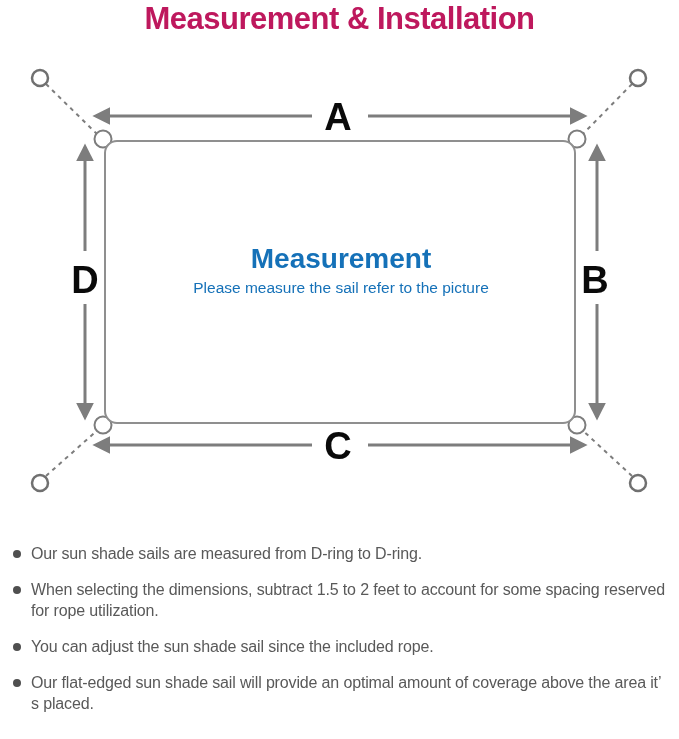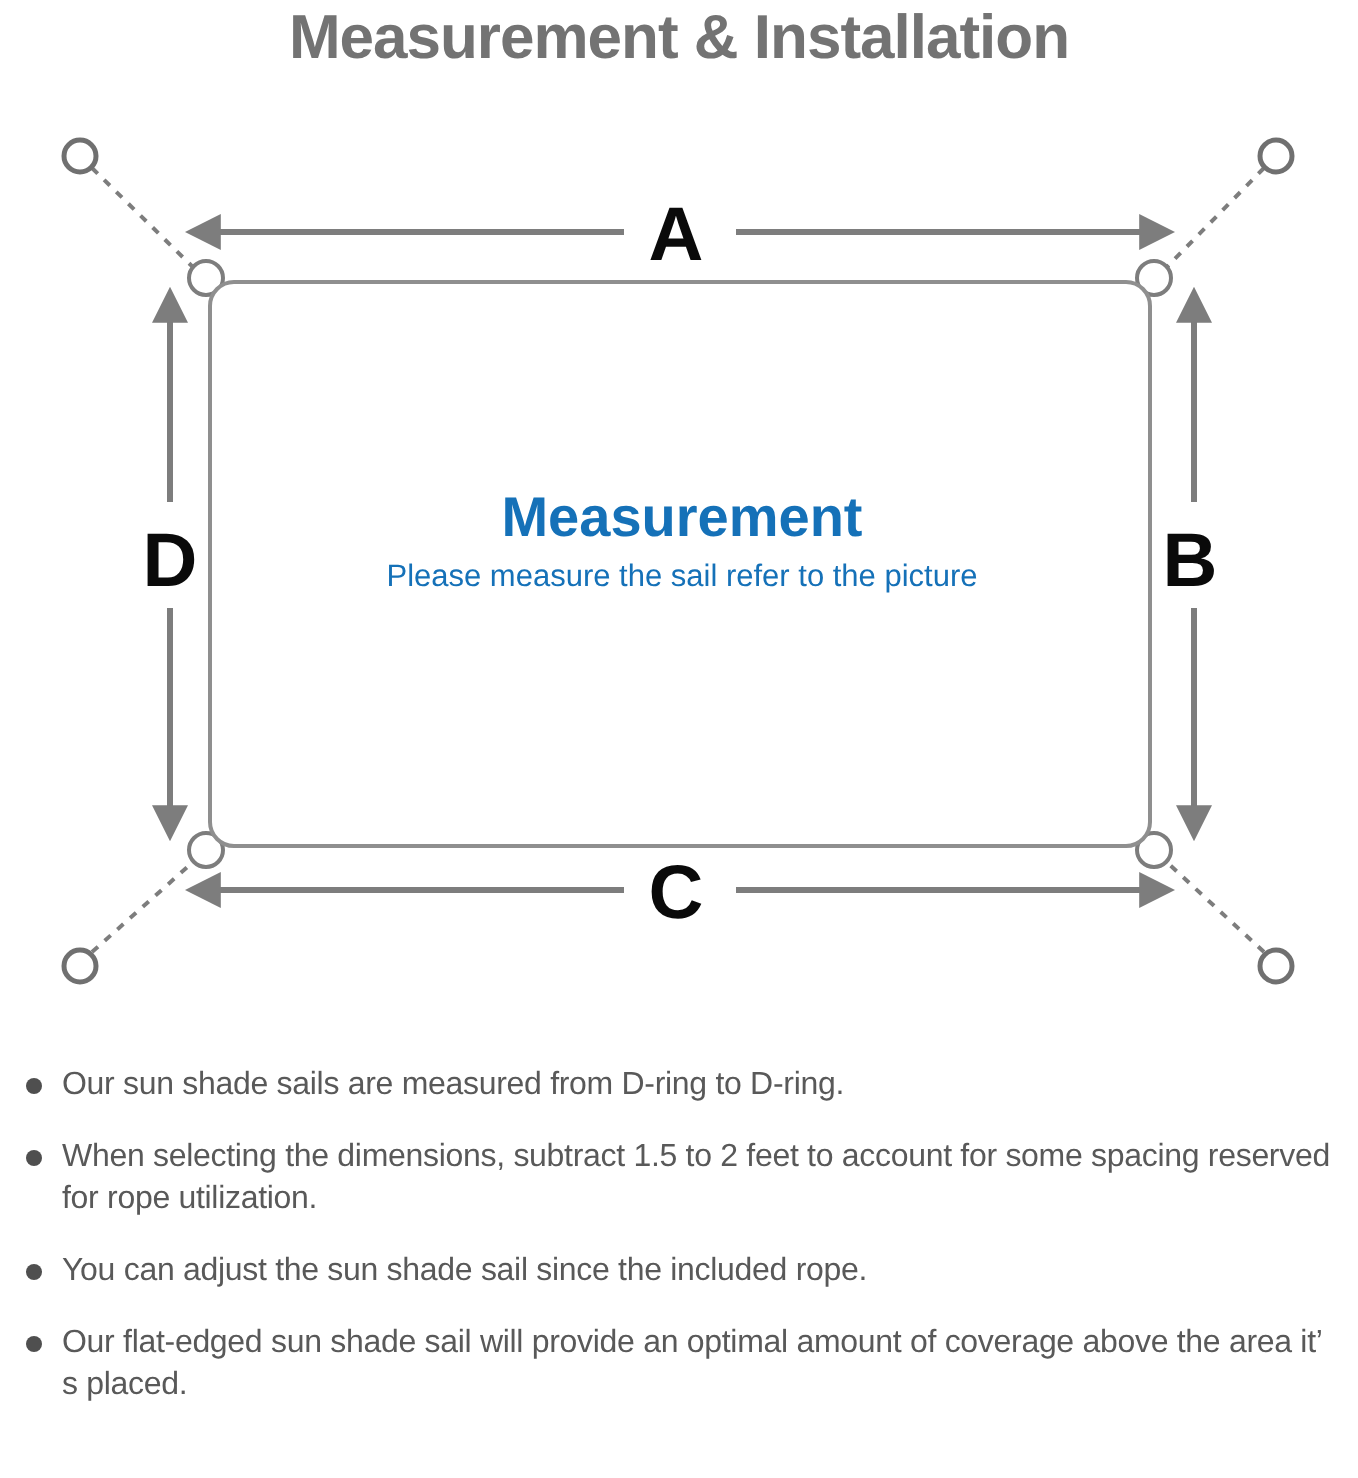--- a/index.html
+++ b/index.html
@@ -14,21 +14,21 @@
   .page-title {
     position: absolute;
     top: 1px;
     left: 0;
     width: 100%;
     margin: 0;
     text-align: center;
     font-size: 31px;
     font-weight: bold;
     letter-spacing: -0.5px;
-    color: #737373;
+    color: #be185d;
   }
   .diagram-svg {
     position: absolute;
     top: 0;
     left: 0;
   }
   .dim-label {
     font-family: "Liberation Sans", sans-serif;
     font-size: 38px;
     font-weight: bold;
@@ -55,20 +55,21 @@
     list-style: none;
   }
   .notes li {
     position: relative;
     padding-left: 19px;
     margin-bottom: 15px;
     font-size: 16px;
     line-height: 21px;
     letter-spacing: -0.15px;
     color: #595959;
+    margin-top: 11px;
   }
   .bullet-dot {
     position: absolute;
     left: 1px;
     top: 6.5px;
     width: 8px;
     height: 8px;
     border-radius: 50%;
     background: #4f4f4f;
   }

